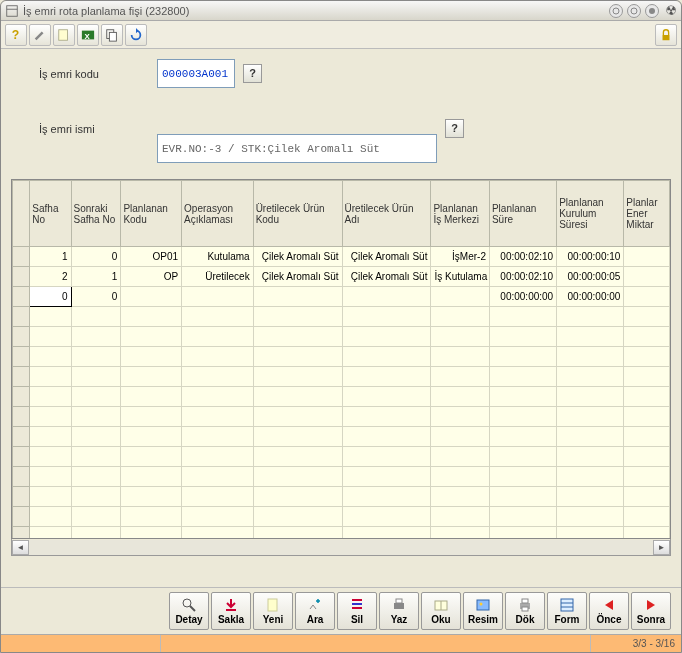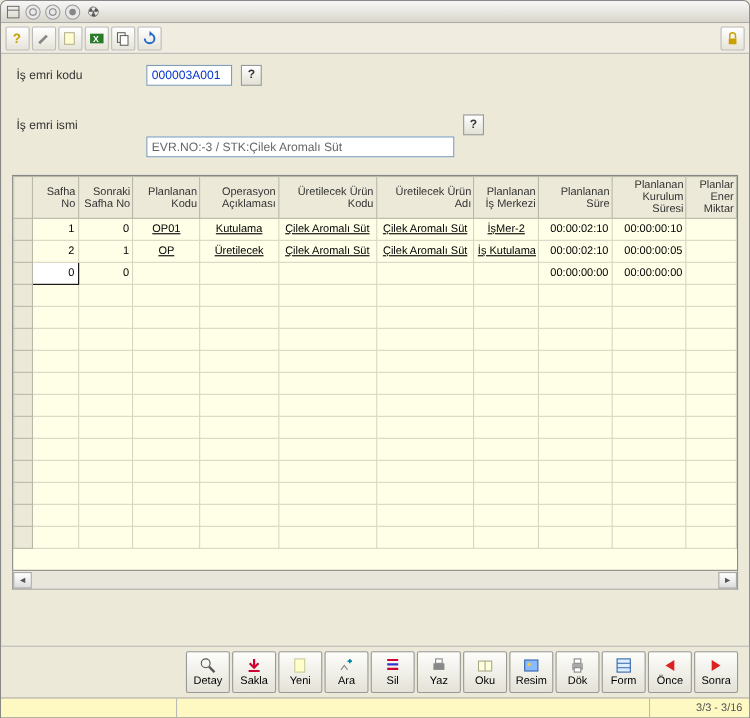--- a/index.html
+++ b/index.html
@@ -66,27 +66,27 @@
   .toolbar-spacer { flex: 1; }
 
   .form-area {
     padding: 10px 14px 6px 14px;
   }
   .form-row {
     display: flex; align-items: center;
     margin-bottom: 6px;
     gap: 8px;
   }
-  .form-label { width: 110px; color: #333; }
+  .form-label { width: 110px; color: #333; margin-left: 24px; }
   .form-input {
-    height: 19px;
+    height: 29px;
     border: 1px solid #7f9db9;
     background: #fff;
     padding: 1px 4px;
-    font-family: Liberation Sans, sans-serif;
+    font-family: Liberation Mono, monospace;
     font-size: 11px;
   }
   .form-input.code { width: 78px; color: #0033cc; text-align: left; }
   .form-input.name { width: 280px; color: #666; margin-top: 40px; }
   .q-btn {
     width: 19px; height: 19px;
     border: 1px solid #999;
     background: linear-gradient(#fff,#e1e1d6);
     font-weight: bold;
     color: #333;
@@ -112,37 +112,37 @@
     border-collapse: collapse;
     width: 100%;
     table-layout: fixed;
     background: #ffffe8;
   }
   table.grid th {
     background: #ece9d8;
     border: 1px solid #b8b8a8;
     font-weight: normal;
     font-size: 10px;
-    padding: 2px 2px;
+    padding: 16px 2px;
     height: 38px;
     color: #333;
-    text-align: right;
+    text-align: left;
     vertical-align: middle;
   }
   table.grid td {
     border: 1px solid #d6d6c2;
     height: 20px;
     padding: 0 3px;
     font-size: 10px;
     color: #000;
     white-space: nowrap;
     overflow: hidden;
   }
   table.grid td.num { text-align: right; }
-  table.grid td.txt { text-align: center; text-decoration: underline; }
+  table.grid td.txt { text-align: right; }
   .row-handle {
     background: #ece9d8 !important;
     width: 16px;
     border: 1px solid #b8b8a8 !important;
   }
   .active-cell {
     background: #fff;
     border: 1px solid #000 !important;
   }
   .hscroll {
@@ -176,27 +176,28 @@
     height: 38px;
     border: 1px solid #999;
     background: linear-gradient(#fdfdfb,#e4e2d7);
     display: flex;
     flex-direction: column;
     align-items: center;
     justify-content: center;
     font-size: 10px;
     border-radius: 2px;
     gap: 1px;
+    font-weight: bold;
   }
   .action-btn .ic { width: 16px; height: 16px; display:flex; align-items:center; justify-content:center; }
 
   .statusbar {
     height: 18px;
     border-top: 1px solid #aaa;
-    background: #fef9c3;
+    background: #fdba74;
     display: flex;
     align-items: center;
     font-size: 10px;
     color: #555;
   }
   .status-cell {
     border-right: 1px solid #bbb;
     height: 100%;
     display: flex; align-items: center;
     padding: 0 6px;
@@ -210,20 +211,21 @@
 
 <div class="window">
 
   <div class="titlebar">
     <span class="title-icon">
       <svg viewBox="0 0 16 16">
           <rect x="2" y="2" width="12" height="12" fill="none" stroke="#666"></rect>
           <line x1="2" y1="6" x2="14" y2="6" stroke="#666"></line>
         </svg>
     </span>
+    <span class="title-text">İş emri rota planlama fişi (232800)</span>
     <div class="title-controls">
       <div class="title-btn">
           <svg width="8" height="8">
             <circle cx="4" cy="4" r="3" fill="none" stroke="#888"></circle>
           </svg>
         </div>
       <div class="title-btn">
           <svg width="8" height="8">
             <circle cx="4" cy="4" r="3" fill="none" stroke="#888"></circle>
           </svg>

